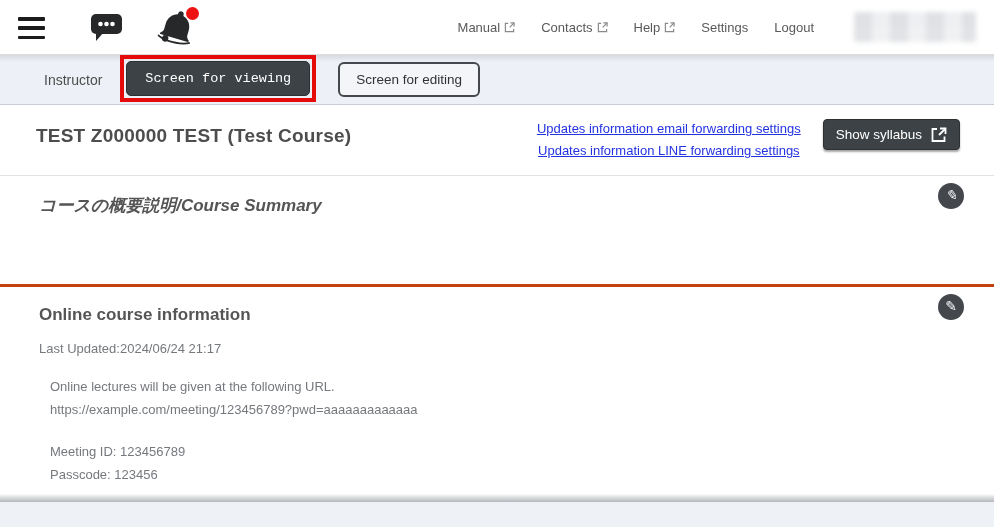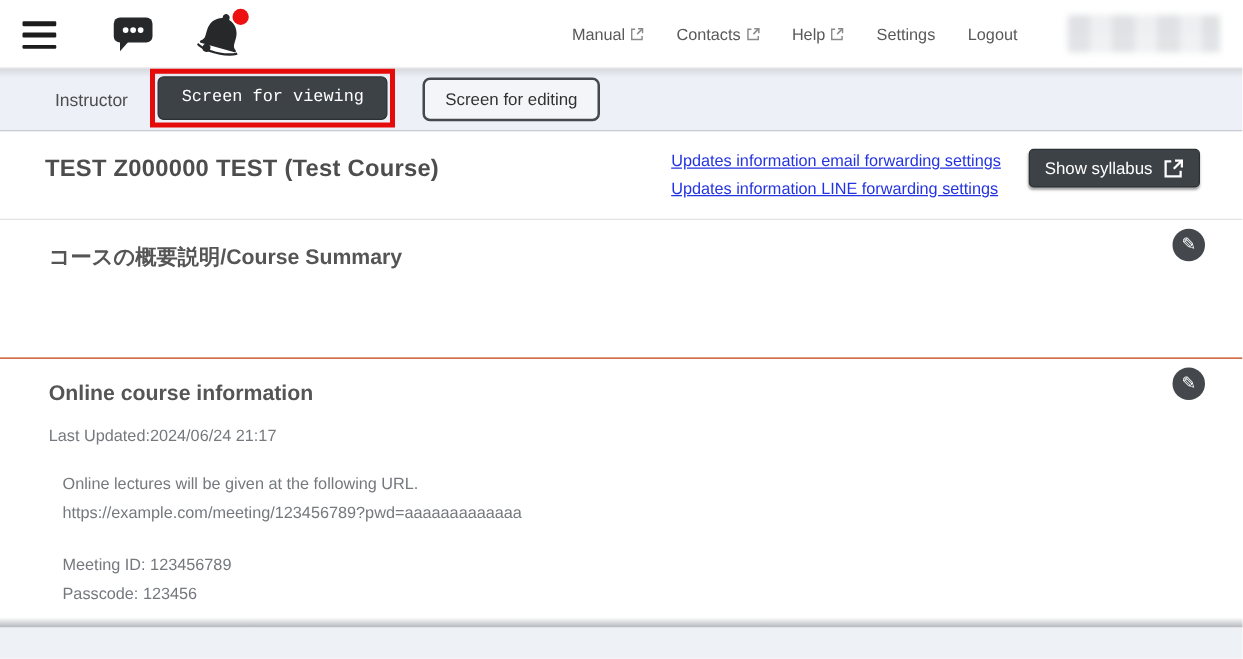--- a/index.html
+++ b/index.html
@@ -38,31 +38,31 @@
               cursor:pointer; font-family:Liberation Mono, monospace; }
   .btn-editing { background:#f3f5f8; border:2px solid #45494e; color:#323232;
               font-size:13.5px; border-radius:6px; height:35px; padding:0 16px;
               margin-left:10px; cursor:pointer; font-family:inherit; }
 
   
   .title-row { display:flex; align-items:flex-start; padding:14px 34px 0 36px;
                border-bottom:1px solid #e2e2e2; height:71px;gap:12px; }
   .course-title { font-size:19px; font-weight:bold; color:#4d4d4d; letter-spacing:.2px;
                   padding-top:6px; flex:1; }
-  .links-col { display:flex; flex-direction:column; gap:7px; padding-top:2px; margin-right:10px; }
+  .links-col { display:flex; flex-direction:column; gap:7px; padding-top:2px; margin-right:10px;align-items:center; }
   .blue-link { font-size:13px; color:#2433e0; text-decoration:underline;
                cursor:pointer; white-space:nowrap; }
   .btn-syllabus { background:#3d4246; border:1px solid #2c3033; color:#fff;
                font-size:13.5px; border-radius:4px; height:31px; padding:0 12px;
                display:flex; align-items:center; gap:9px; cursor:pointer;
                box-shadow:0 2px 2px rgba(0,0,0,.35); font-family:inherit; }
 
   
   .section { padding:16px 30px 0 39px; position:relative; }
-  .section.summary { height:111px; border-bottom:1px solid #c2410c; }
+  .section.summary { height:111px; border-bottom:3px solid #c2410c;font-style:italic; }
   .sec-heading { font-size:17px; font-weight:bold; color:#555; padding-top:2px; }
   .pencil-btn { position:absolute; right:30px; top:7px; width:26px; height:26px;
                 border-radius:50%; background:#44484d; color:#fff; display:flex;
                 align-items:center; justify-content:center; cursor:pointer;
                 font-size:14px; line-height:1; }
   .pencil-glyph { transform:translateY(-1px); }
 
   .last-updated { font-size:13px; color:#75797e; margin-top:16px; }
   .body-text { font-size:13px; color:#75797e; margin-left:11px; margin-top:22px;
                line-height:1.45; }

